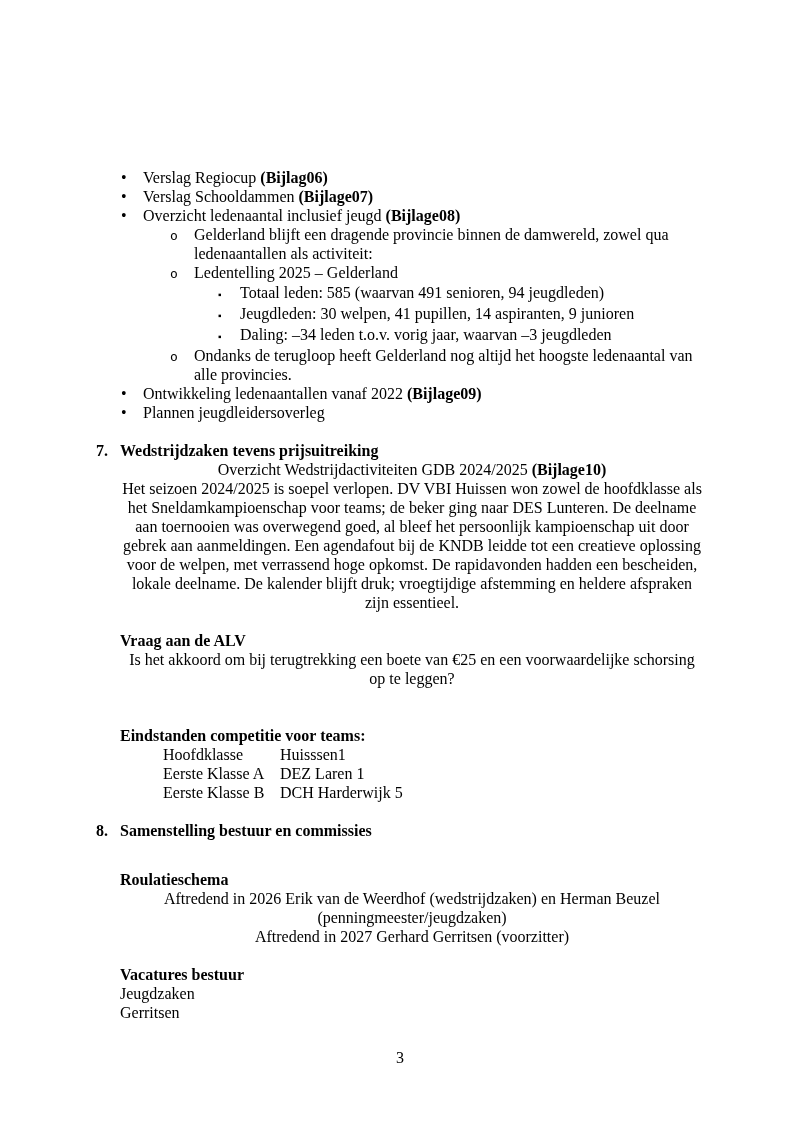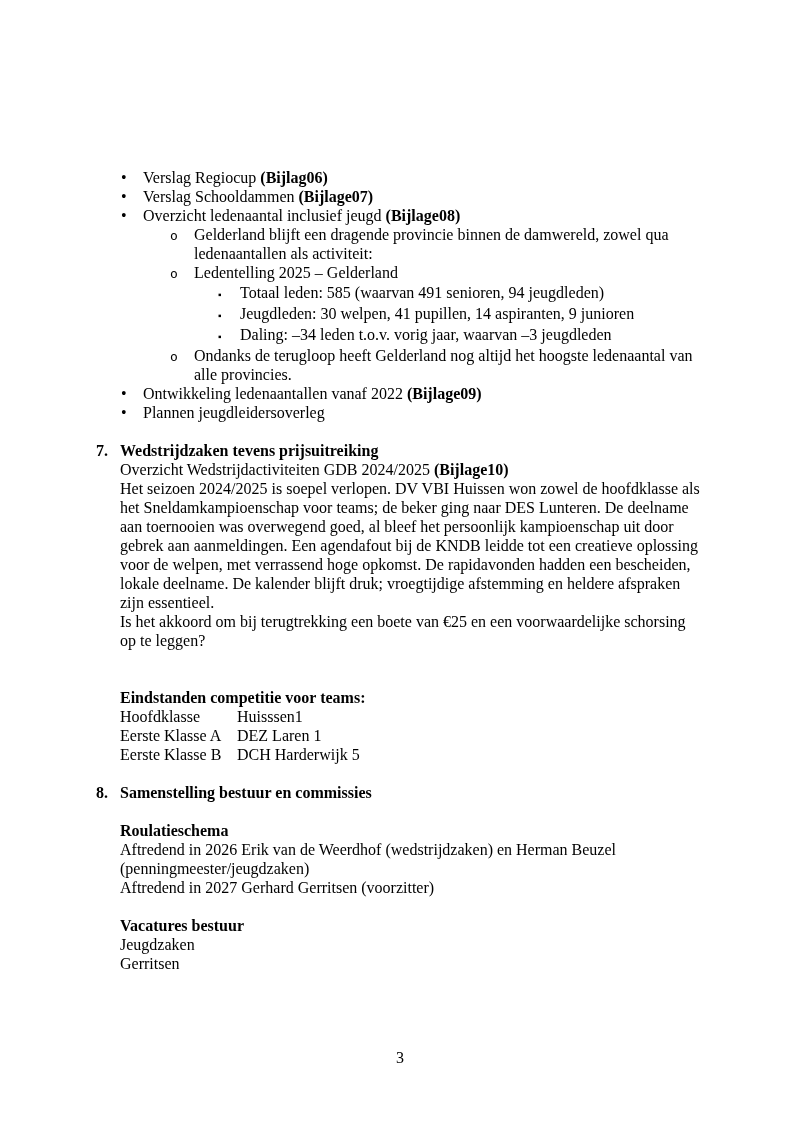--- a/index.html
+++ b/index.html
@@ -23,22 +23,22 @@
   b, .bold { font-weight: bold; margin-top: 16px; }
   .row { display: flex; align-items: baseline; }
   .marker { flex: 0 0 auto; }
   .lvl1 .marker { margin-left: 25px; width: 22px; }
   .lvl2 .marker { margin-left: 74px; width: 24px; font-family: "DejaVu Sans Mono", monospace; font-size: 13px; }
   .lvl3 .marker { margin-left: 122px; width: 22px; font-size: 10px; }
   .txt { flex: 1 1 auto; }
   .sec-heading { display: flex; font-weight: bold; margin-top: 19px; }
   .sec-heading .sec-num { flex: 0 0 auto; width: 24px; }
   .indent { margin-left: 24px; }
-  .para { width: 584px; }
-  .standings-row { display: flex; }
+  .para { width: 584px; text-align: center; }
+  .standings-row { display: flex; margin-left: 43px; }
   .standings-row .col-klasse { flex: 0 0 auto; width: 117px; }
   .footer {
     position: absolute;
     top: 1048px;
     left: 0;
     width: 800px;
     text-align: center;
   }
 </style>
 </head>
@@ -97,20 +97,21 @@
     </div>
 
     <div class="sec-heading">
       <span class="sec-num">7.</span>
       <span>Wedstrijdzaken tevens prijsuitreiking</span>
     </div>
     <div class="indent">
       <div class="para"><span>Overzicht Wedstrijdactiviteiten GDB 2024/2025 </span><b>(Bijlage10)</b></div>
       <div class="para">Het seizoen 2024/2025 is soepel verlopen. DV VBI Huissen won zowel de hoofdklasse als het Sneldamkampioenschap voor teams; de beker ging naar DES Lunteren. De deelname aan toernooien was overwegend goed, al bleef het persoonlijk kampioenschap uit door gebrek aan aanmeldingen. Een agendafout bij de KNDB leidde tot een creatieve oplossing voor de welpen, met verrassend hoge opkomst. De rapidavonden hadden een bescheiden, lokale deelname. De kalender blijft druk; vroegtijdige afstemming en heldere afspraken zijn essentieel.</div>
 
+      <div class="bold" style="margin-top:19px;">Vraag aan de ALV</div>
       <div class="para">Is het akkoord om bij terugtrekking een boete van €25 en een voorwaardelijke schorsing op te leggen?</div>
 
       <div class="bold" style="margin-top:38px;">Eindstanden competitie voor teams:</div>
       <div>
         <div class="standings-row">
           <span class="col-klasse">Hoofdklasse</span>
           <span class="col-team">Huisssen1</span>
         </div>
         <div class="standings-row">
           <span class="col-klasse">Eerste Klasse A</span>
@@ -121,21 +122,21 @@
           <span class="col-team">DCH Harderwijk 5</span>
         </div>
       </div>
     </div>
 
     <div class="sec-heading">
       <span class="sec-num">8.</span>
       <span>Samenstelling bestuur en commissies</span>
     </div>
     <div class="indent">
-      <div class="bold" style="margin-top:19px;">Roulatieschema</div>
+      <div class="bold" style="margin-top:30px;">Roulatieschema</div>
       <div class="para">Aftredend in 2026 Erik van de Weerdhof (wedstrijdzaken) en Herman Beuzel (penningmeester/jeugdzaken)</div>
       <div class="para">Aftredend in 2027 Gerhard Gerritsen (voorzitter)</div>
 
       <div class="bold" style="margin-top:19px;">Vacatures bestuur</div>
       <div>Jeugdzaken</div>
       <div>Gerritsen</div>
     </div>
 
   </div>
 

